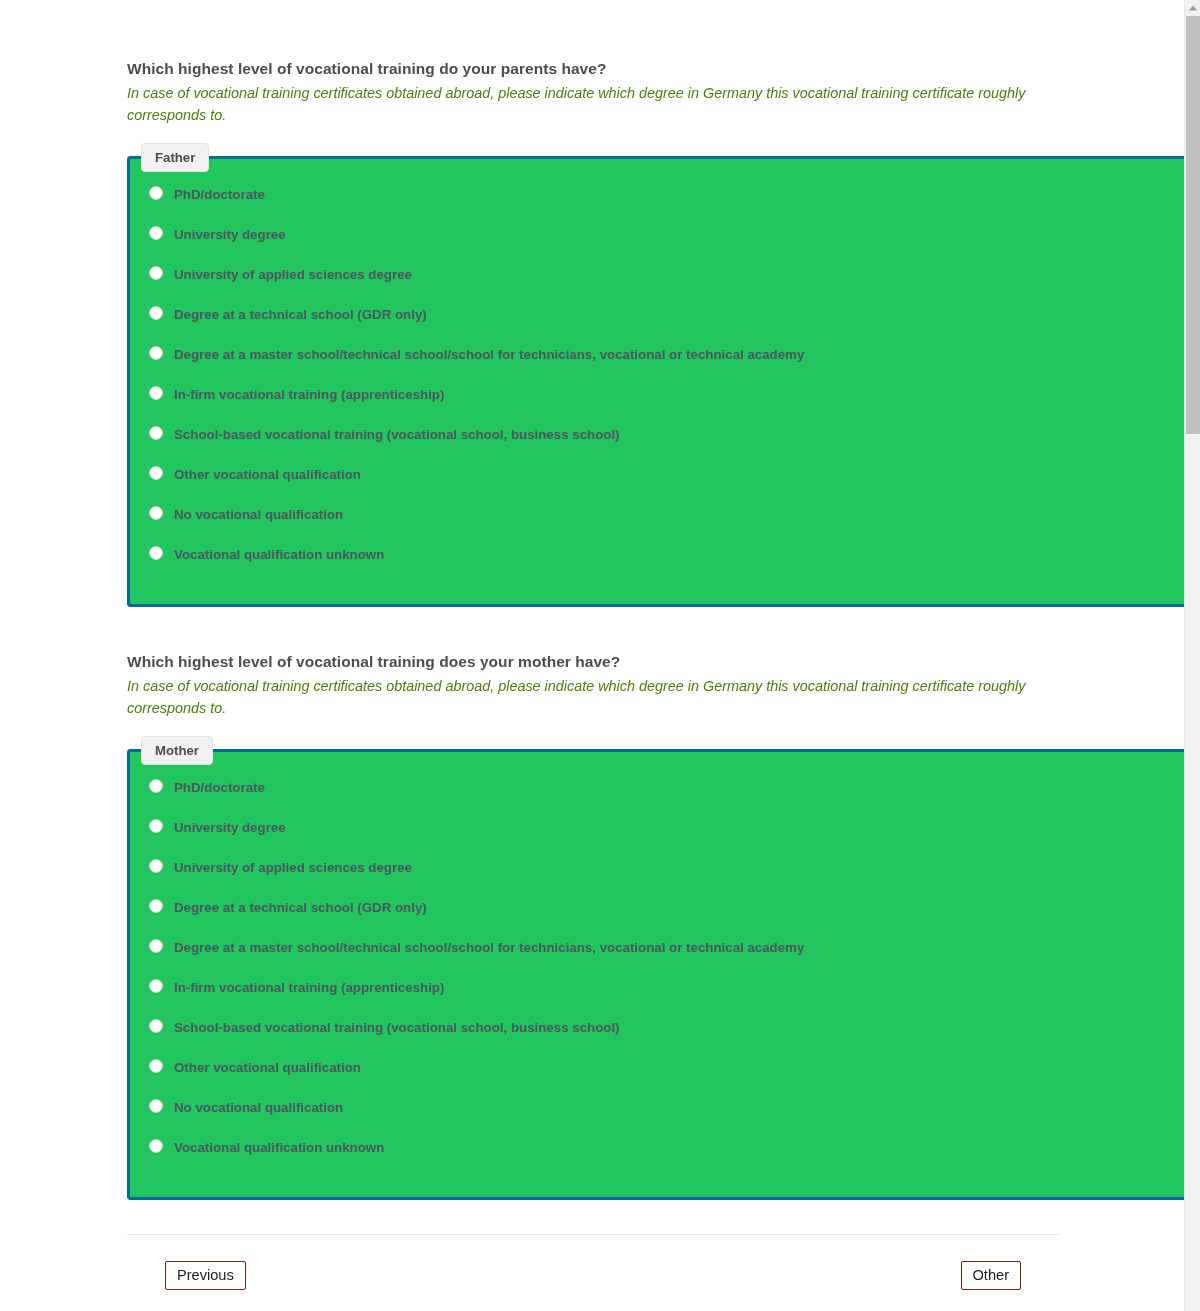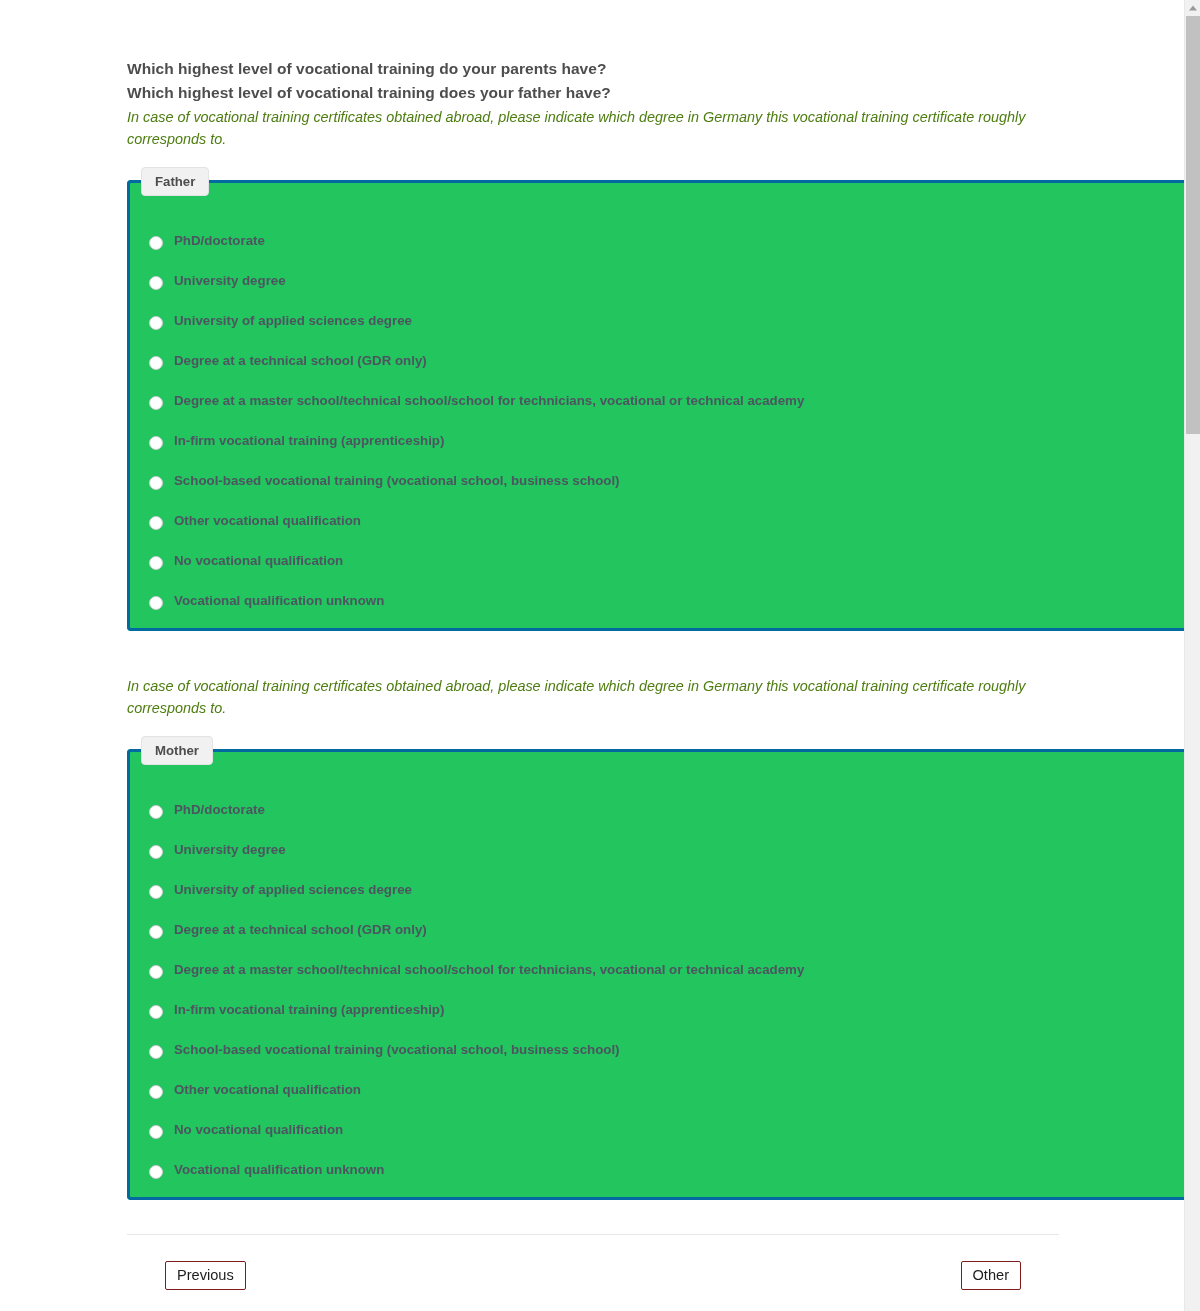--- a/index.html
+++ b/index.html
@@ -80,21 +80,21 @@
     font-weight: bold;
     color: #4d4d4d;
   }
   .opt-list {
     padding: 14px 0 18px 0;
     margin: 0;
     list-style: none;
   }
   .opt-row {
     display: flex;
-    align-items: flex-end;
+    align-items: flex-start;
     height: 40px;
     padding-left: 19px;
     cursor: pointer;
   }
   .radio {
     width: 14px;
     height: 14px;
     min-width: 14px;
     border: 1px solid #cdcdcd;
     border-radius: 50%;
@@ -203,21 +203,20 @@
 </style>
 </head>
 <body>
 
 <div class="viewport">
   <div class="page-wrap">
     <div class="content">
 
       <div class="q-title first">Which highest level of vocational training do your parents have?</div>
 
-      <div class="q-title">Which highest level of vocational training does your father have?</div>
 
       <div class="q-help">In case of vocational training certificates obtained abroad, please indicate which degree in Germany this vocational training certificate roughly corresponds to.</div>
 
       <div class="gap-legend-top"></div>
 
       <fieldset class="answer-box">
         <legend>Father</legend>
         <ul class="opt-list">
           <li class="opt-row">
             <span class="radio"></span>
@@ -257,20 +256,21 @@
           </li>
           <li class="opt-row">
             <span class="radio"></span>
             <span class="opt-label">Vocational qualification unknown</span>
           </li>
         </ul>
       </fieldset>
 
       <div class="gap-mid"></div>
 
+      <div class="q-title second">Which highest level of vocational training does your mother have?</div>
 
       <div class="q-help">In case of vocational training certificates obtained abroad, please indicate which degree in Germany this vocational training certificate roughly corresponds to.</div>
 
       <div class="gap-legend-top"></div>
 
       <fieldset class="answer-box">
         <legend>Mother</legend>
         <ul class="opt-list">
           <li class="opt-row">
             <span class="radio"></span>

